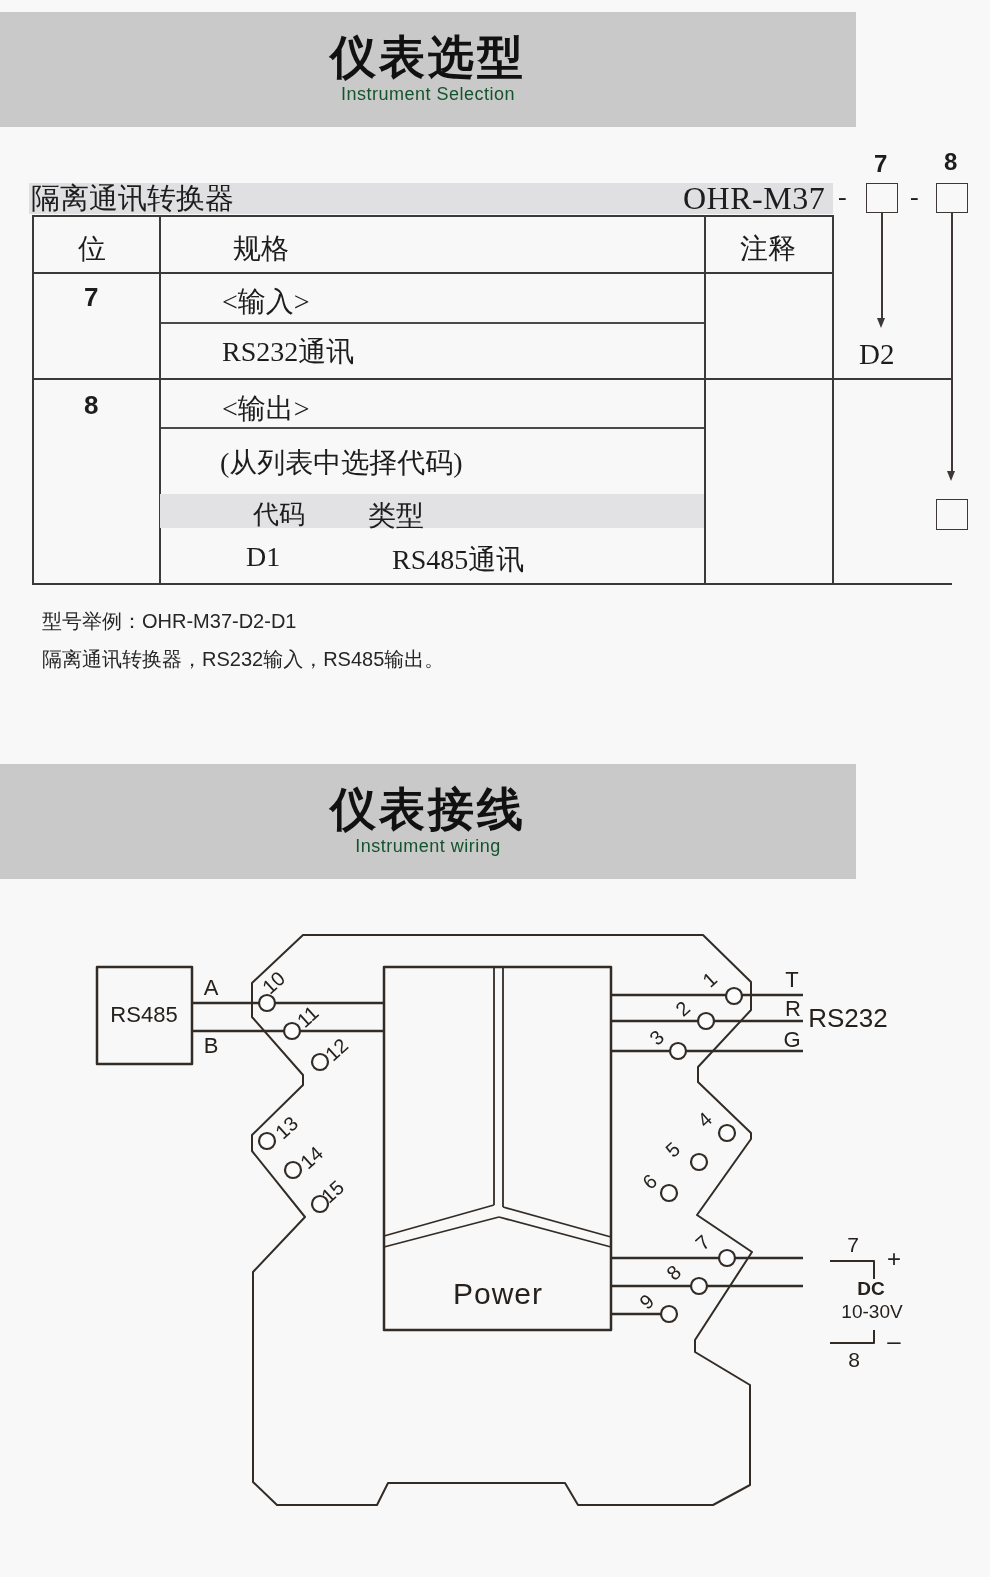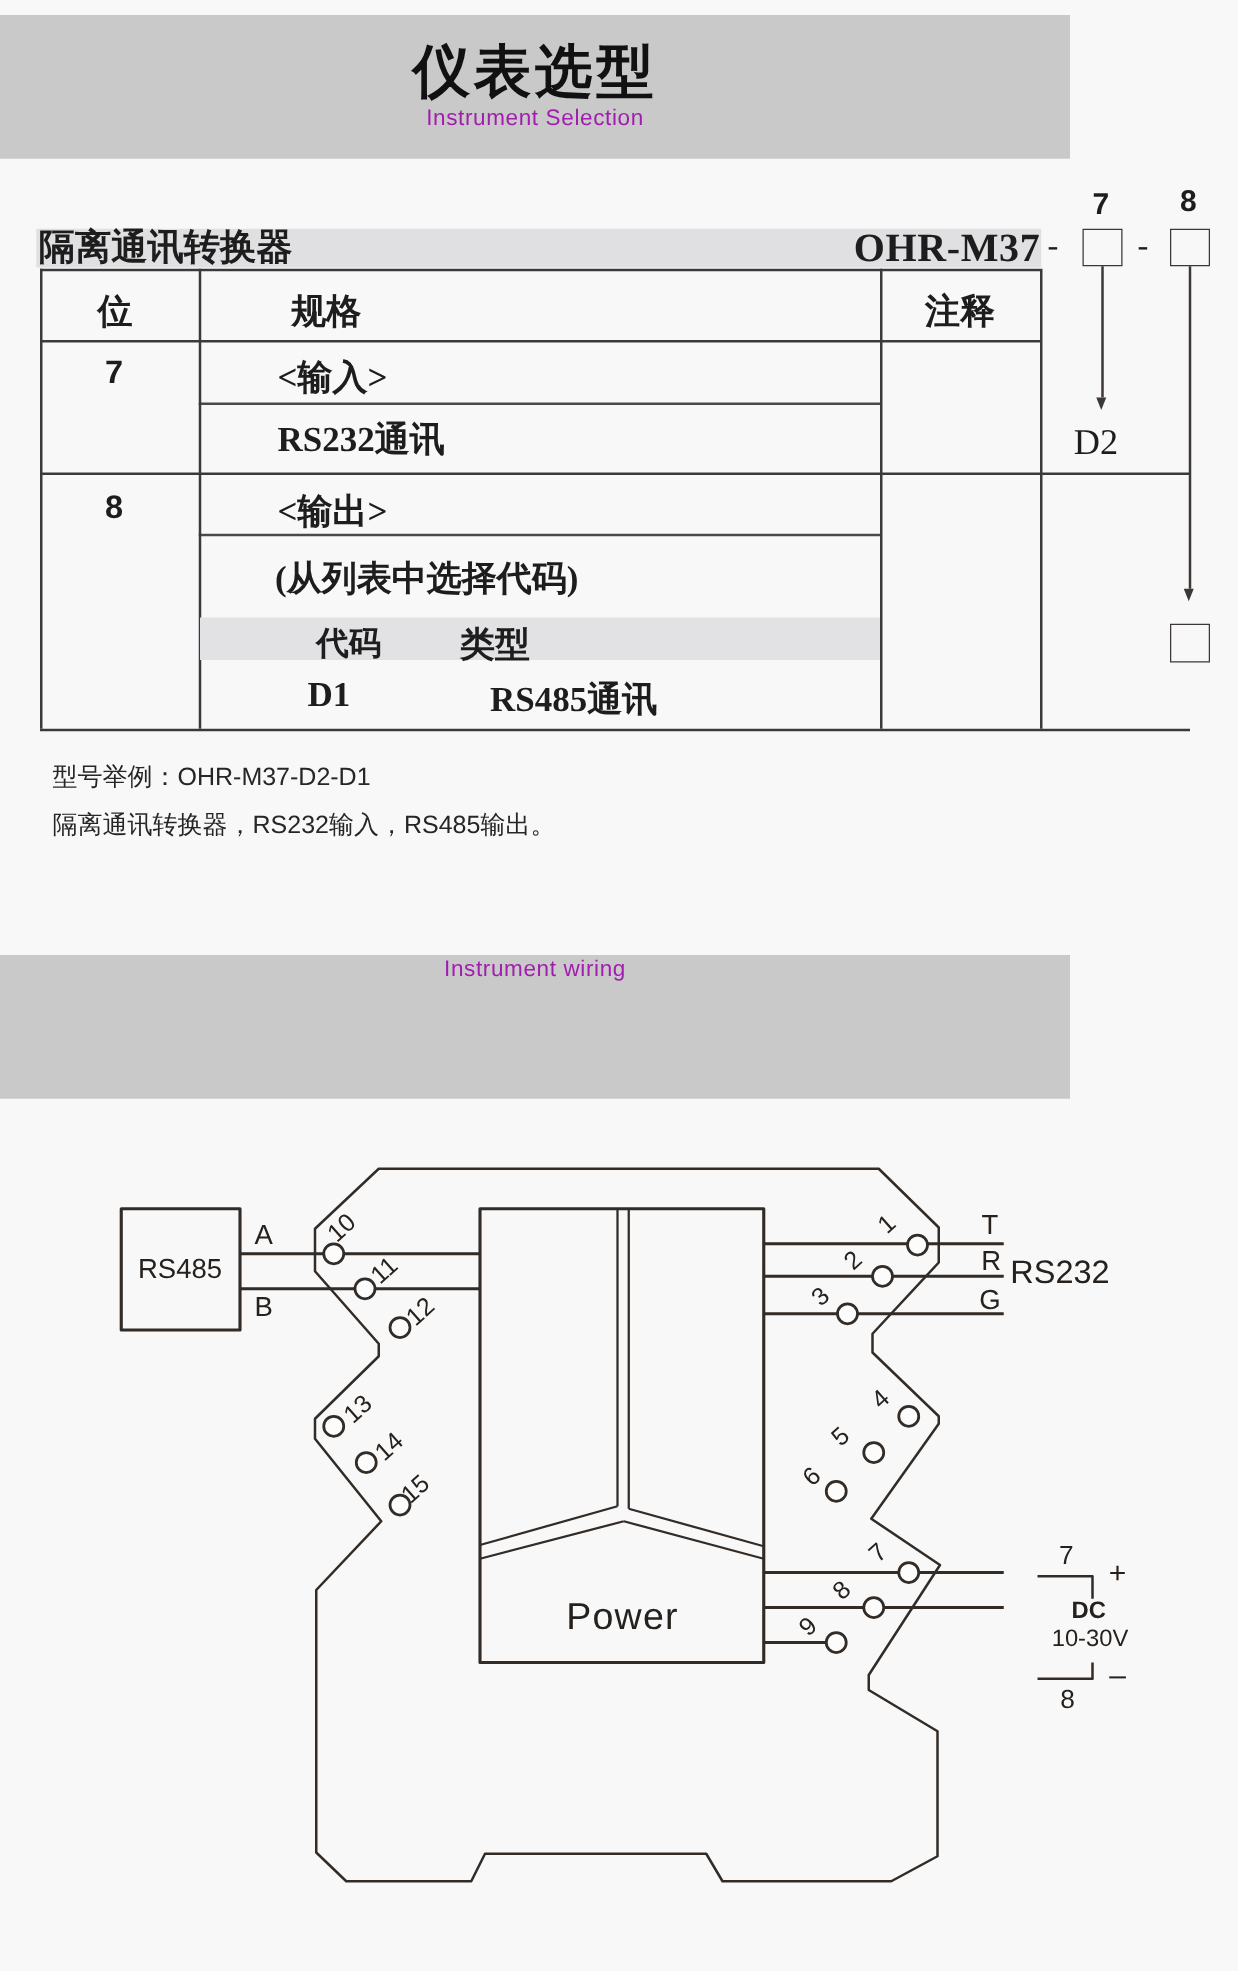--- a/index.html
+++ b/index.html
@@ -13,28 +13,28 @@
   
   .section-band{
     position:absolute;left:0;width:856px;height:115px;
     background:#c9c9c9;text-align:center;
   }
   .section-title{
     margin-top:20px;font-size:46px;font-weight:bold;letter-spacing:3px;color:#111;
     line-height:1.1;
   }
   .section-sub{
-    font-size:18px;color:#a21caf;margin-top:1px;letter-spacing:0.5px;
+    font-size:18px;color:#14532d;margin-top:1px;letter-spacing:0.5px;
   }
   
   .hline{position:absolute;background:#3a3a3a;height:2px;}
   .hline.thin{height:1.5px;background:#4a4a4a;}
   .vline{position:absolute;background:#3a3a3a;width:2px;}
   .grayband{position:absolute;background:#e0e0e3;}
-  .cjk{font-family:"Liberation Serif", serif;font-weight:bold;}
+  .cjk{font-family:"Liberation Serif", serif;font-weight:normal;}
   .cell{position:absolute;white-space:nowrap;}
   .leader{position:absolute;background:#3d3835;width:1.5px;}
   .arrowhead{
     position:absolute;width:0;height:0;
     border-left:4.5px solid transparent;border-right:4.5px solid transparent;
     border-top:10px solid #3d3835;
   }
   .selbox{position:absolute;border:1.5px solid #3d3835;background:transparent;}
   
   .dlabel{position:absolute;white-space:nowrap;color:#26211d;}
@@ -102,20 +102,21 @@
   <div class="cell cjk" style="left:253px;top:497px;font-size:26px;">代码</div>
   <div class="cell cjk" style="left:368px;top:497px;font-size:28px;">类型</div>
   <div class="cell cjk" style="left:246px;top:541px;font-size:28px;">D1</div>
   <div class="cell cjk" style="left:392px;top:541px;font-size:28px;">RS485通讯</div>
 
   <div class="cell" style="left:42px;top:608px;font-size:20px;font-weight:500;color:#262626;">型号举例：OHR-M37-D2-D1</div>
   <div class="cell" style="left:42px;top:646px;font-size:20px;font-weight:500;color:#262626;">隔离通讯转换器，RS232输入，RS485输出。</div>
 </div>
 
 <div class="section-band" style="top:764px;">
+  <div class="section-title">仪表接线</div>
   <div class="section-sub">Instrument wiring</div>
 </div>
 
 <div class="abs" style="left:0;top:900px;width:990px;height:660px;">
 
   <svg width="990" height="660" viewBox="0 0 990 660" style="position:absolute;left:0;top:0;" fill="none" stroke="#322b26" stroke-width="2" stroke-linejoin="round" stroke-linecap="butt">
 
     <path d="M303,35 L703,35 L751,82 L751,110 L698,167 L698,182 L751,233 L751,239 L697,315 L752,352 L695,440 L695,452 L750,485 L750,585 L713,605 L578,605 L565,583 L388,583 L377,605 L277,605 L253,582 L253,372 L305,317 L252,251 L252,235 L303,185 L303,175 L252,117 L252,83 Z"></path>
 
     <rect x="384" y="67" width="227" height="363" stroke-width="2.5"></rect>

